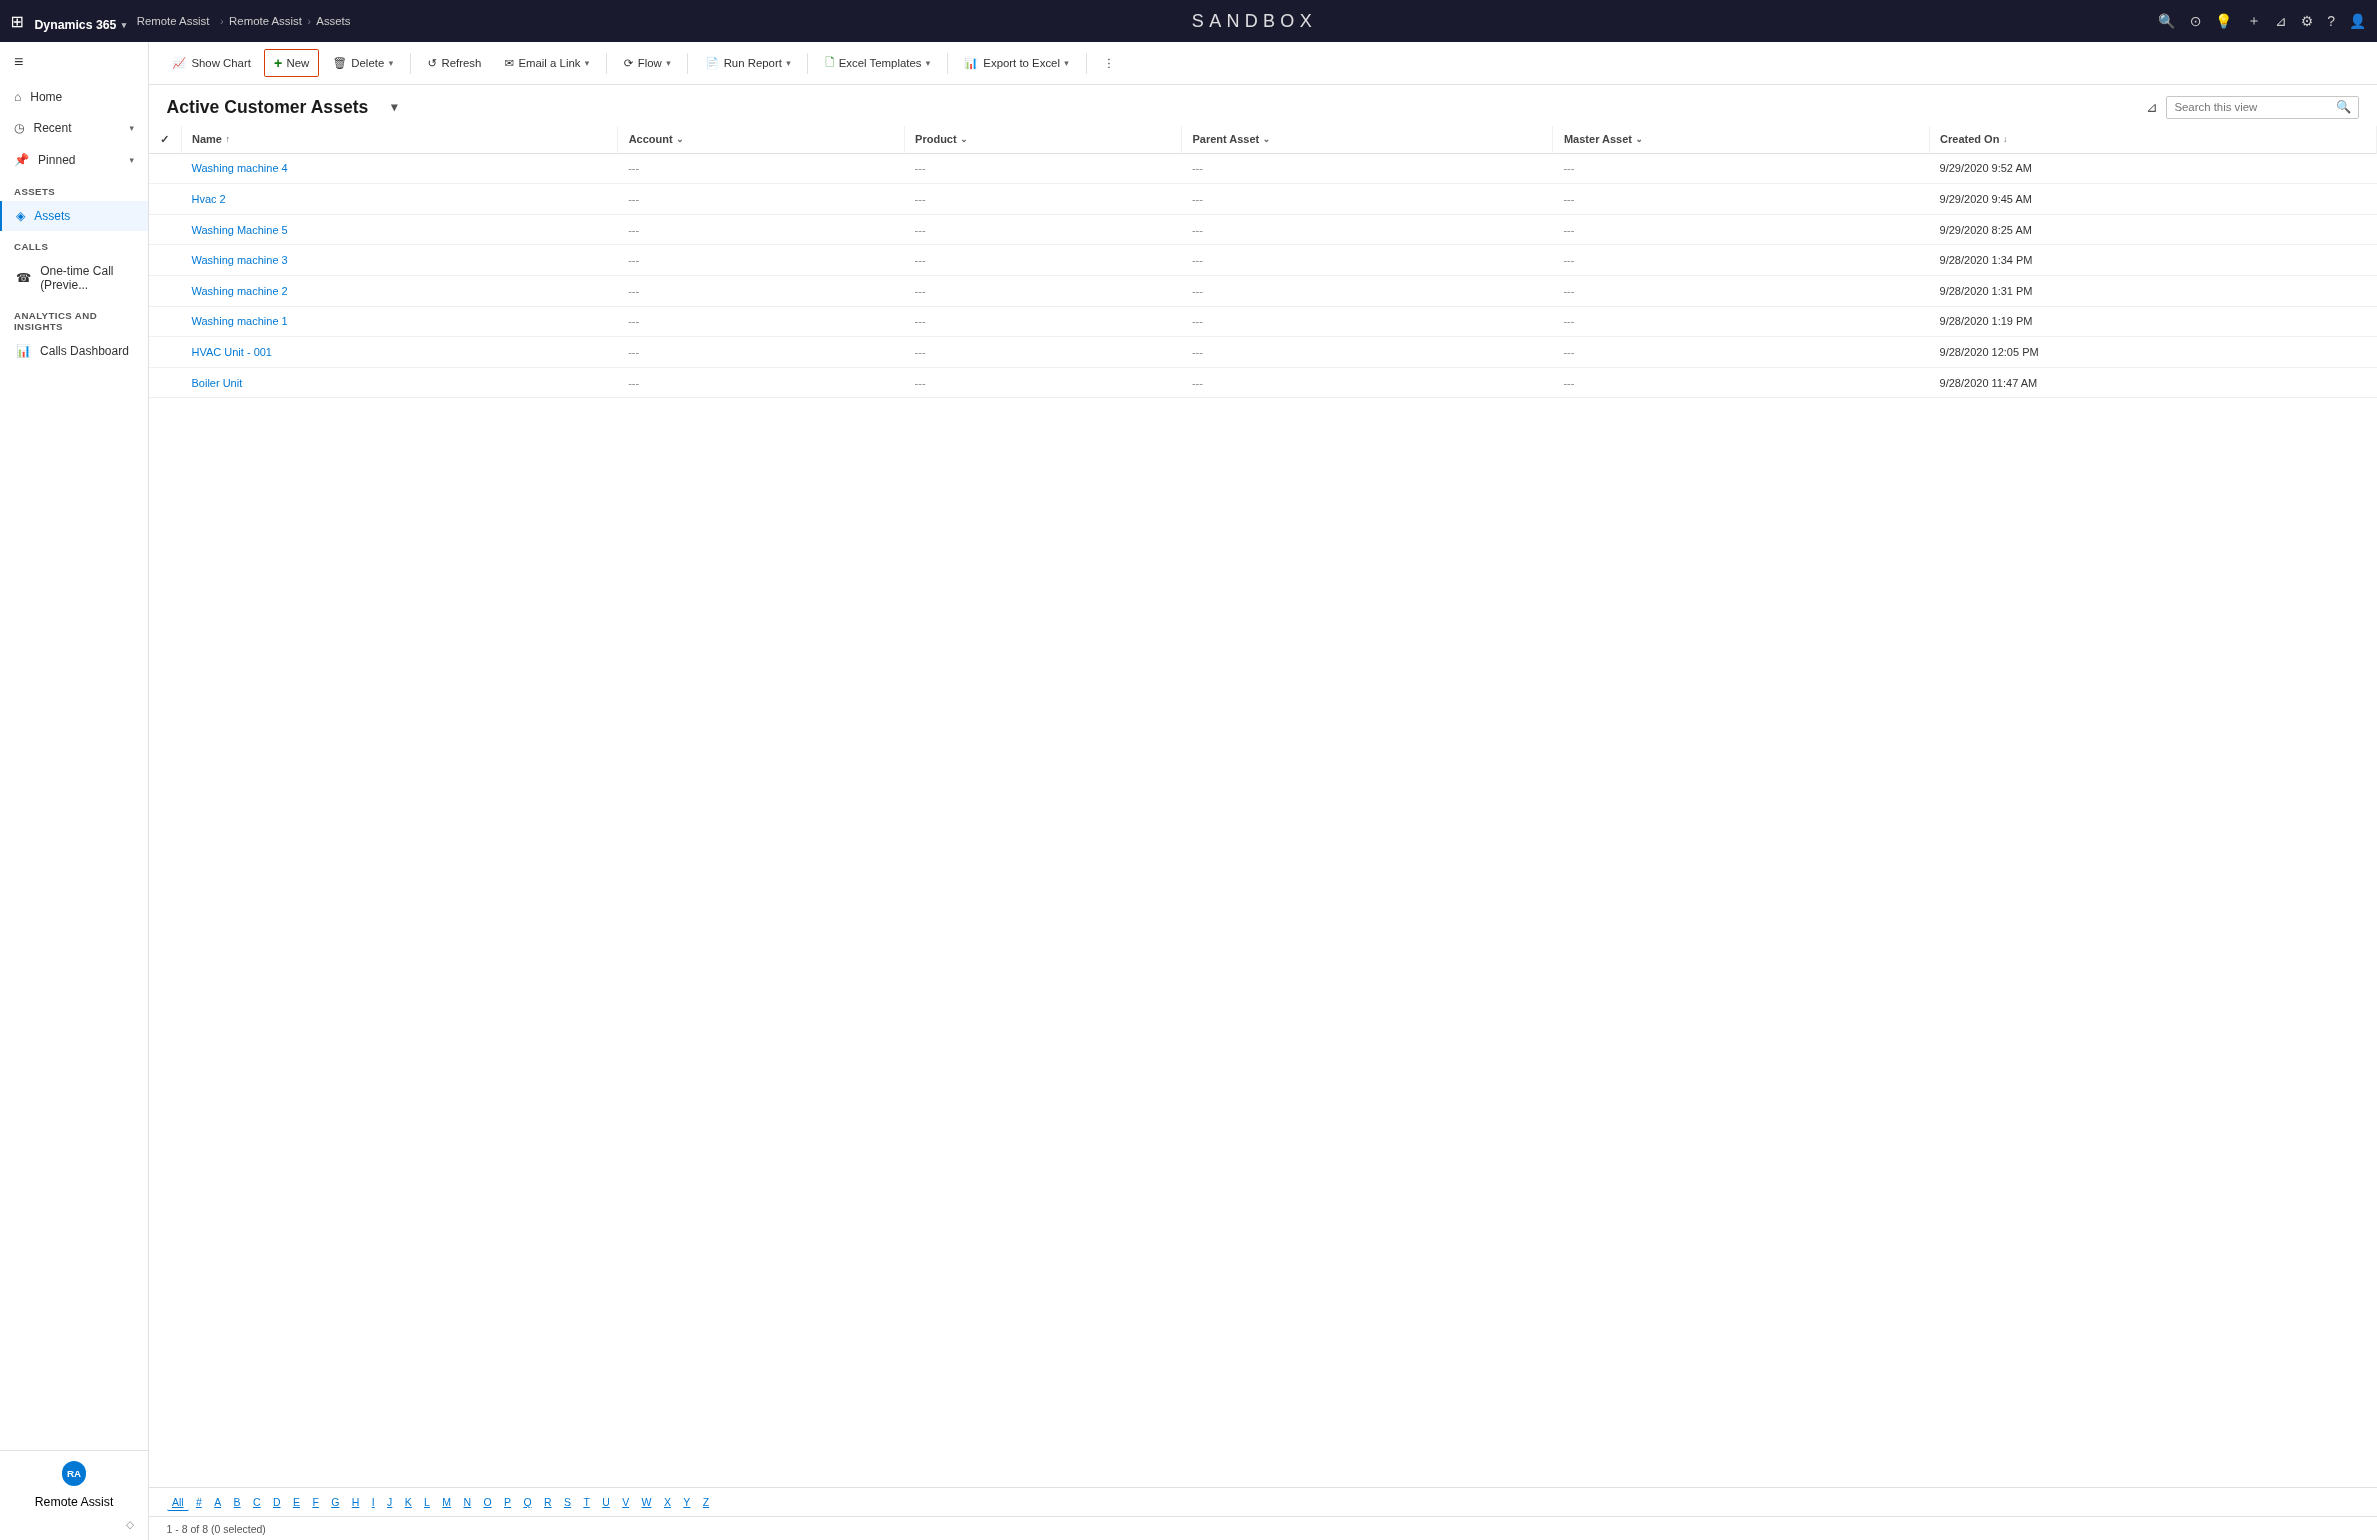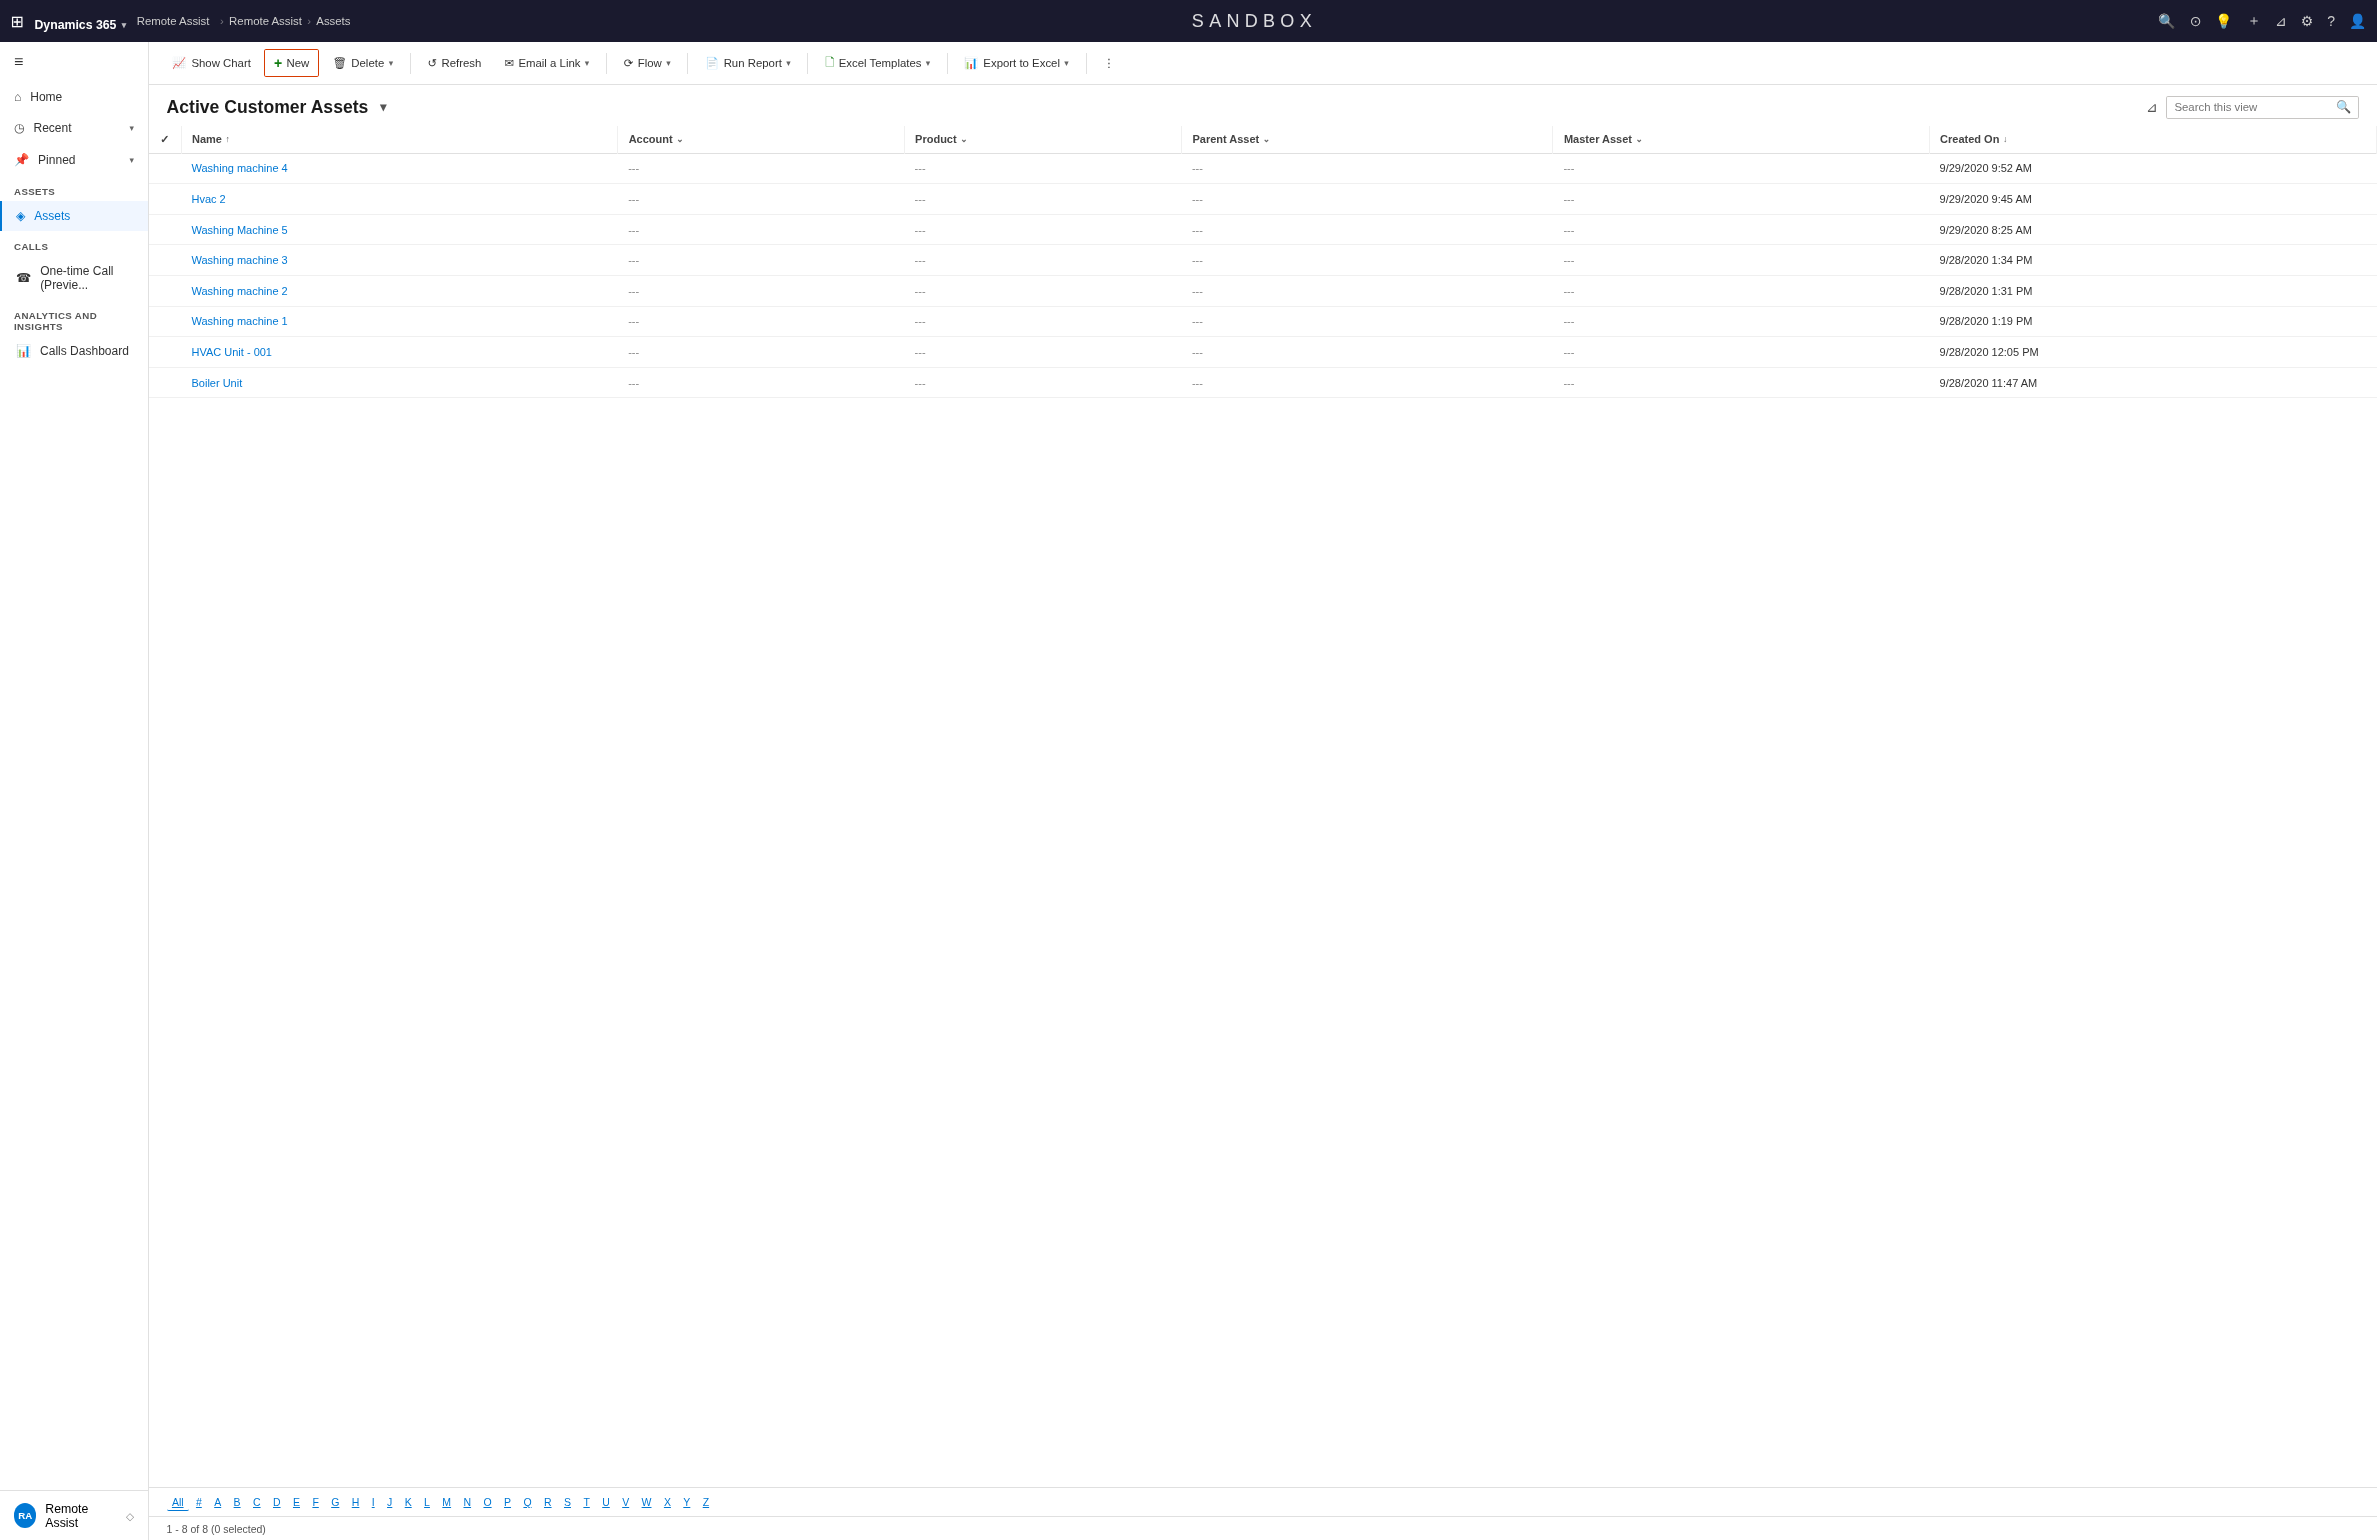--- a/index.html
+++ b/index.html
@@ -72,20 +72,21 @@
     .sidebar-nav-item.active { border-left: 2.6px solid #0078d4; background: #f0f6ff; color: #0078d4; }
     .sidebar-nav-item .icon { font-size: 12.3px; }
     .sidebar-footer {
       margin-top: auto;
       border-top: 0.9px solid #e0e0e0;
       display: flex;
       align-items: center;
       gap: 8.8px;
       padding: 10.5px 14px;
       cursor: pointer;
+      flex-direction: column;
     }
     .sidebar-footer-avatar {
       width: 24.6px; height: 24.6px;
       border-radius: 50%;
       background: #0078d4;
       color: #fff;
       display: flex; align-items: center; justify-content: center;
       font-size: 9.7px; font-weight: 700;
     }
 
@@ -132,21 +133,21 @@
       justify-content: space-between;
       padding: 10.5px 17.6px 7px;
       flex-shrink: 0;
     }
     .view-title {
       font-size: 17.6px;
       font-weight: 600;
       color: #1b1b1b;
       display: flex;
       align-items: center;
-      gap: 12px;
+      gap: 23px;
       cursor: pointer;
     }
     .view-title .chevron { font-size: 12.3px; color: #555; }
     .view-header-right { display: flex; align-items: center; gap: 8.8px; }
     .filter-icon { font-size: 14px; color: #555; cursor: pointer; }
     .search-box {
       display: flex;
       align-items: center;
       border: 0.9px solid #c8c6c4;
       border-radius: 1.8px;

